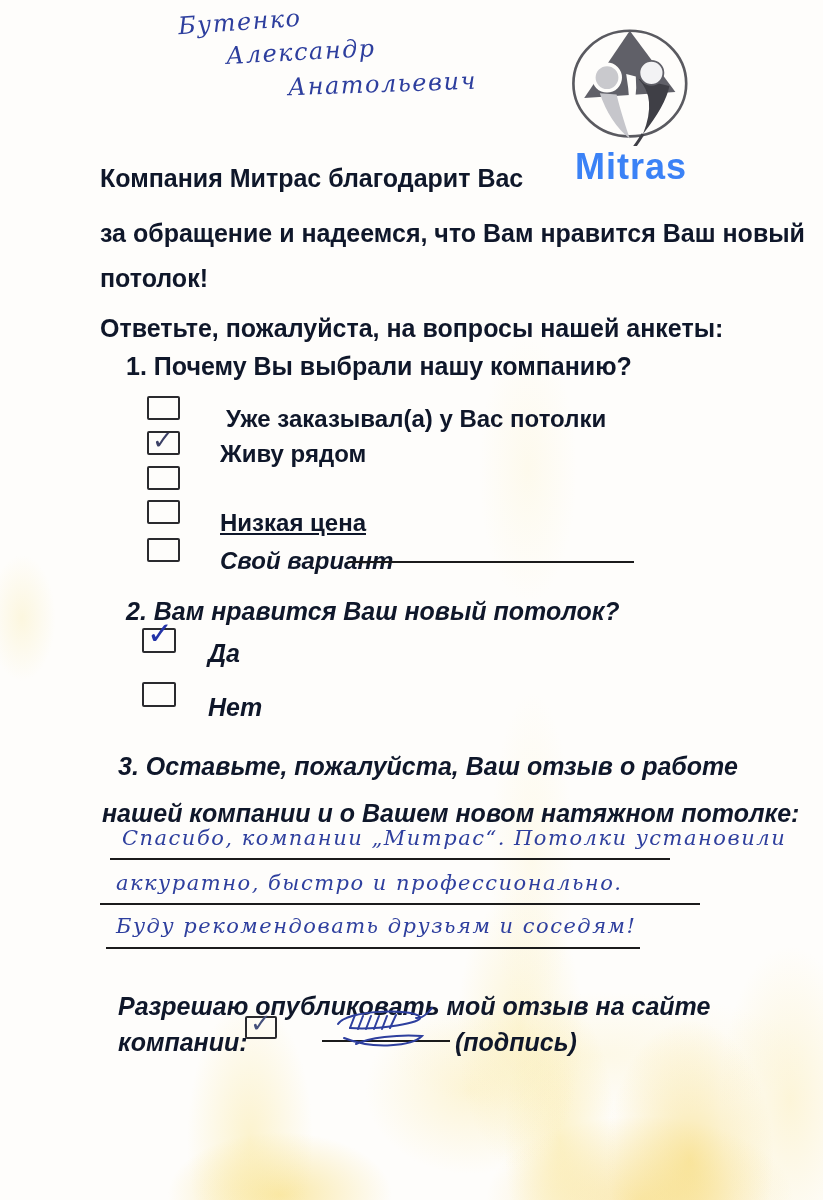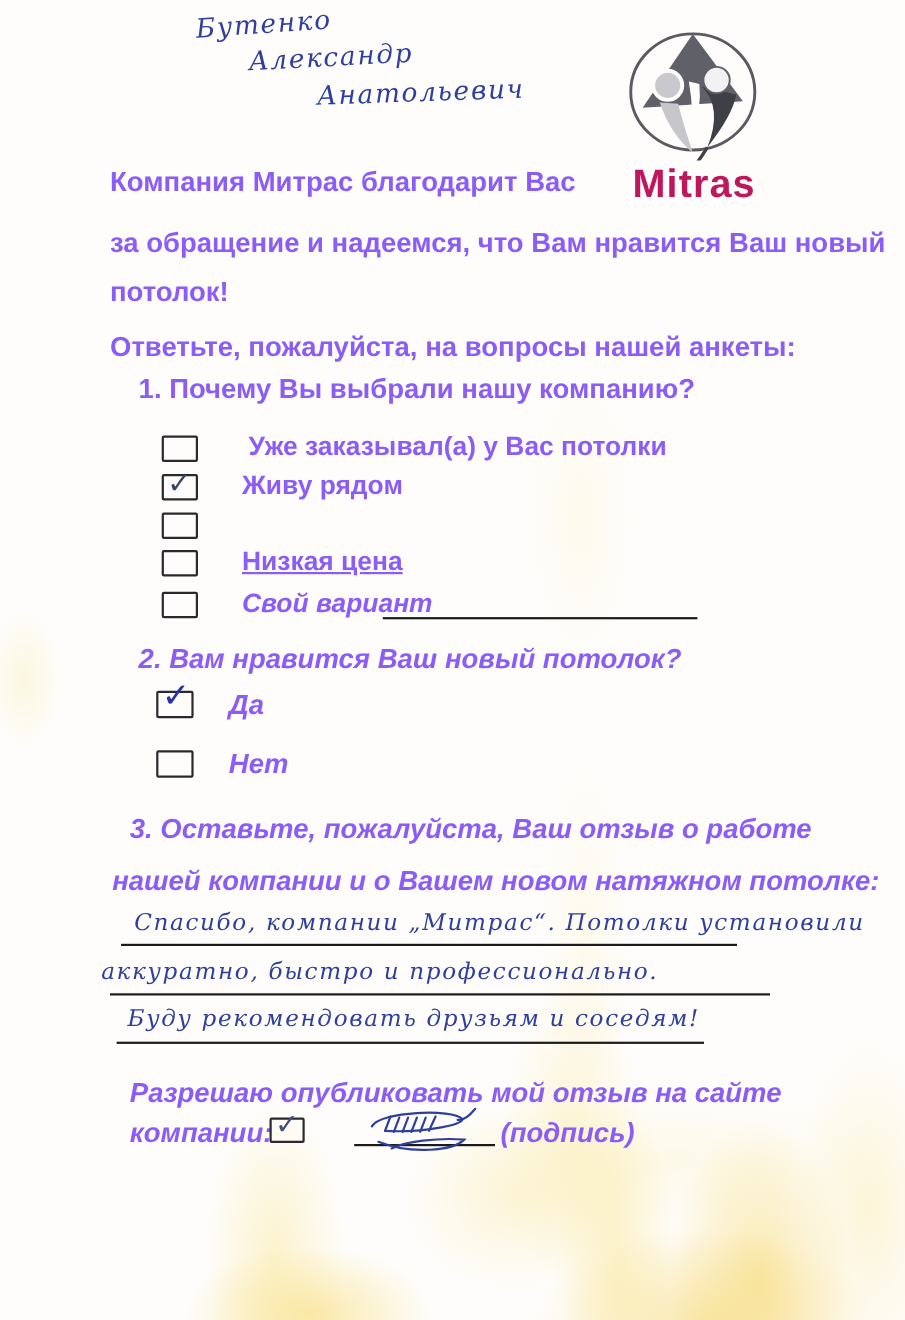--- a/index.html
+++ b/index.html
@@ -19,21 +19,21 @@
       radial-gradient(ellipse 150px 120px at 470px 1090px, rgba(250,232,160,0.40), rgba(250,232,160,0) 70%),
       radial-gradient(ellipse 90px 200px at 250px 1140px, rgba(249,230,150,0.45), rgba(249,230,150,0) 70%),
       radial-gradient(ellipse 160px 90px at 280px 1195px, rgba(247,218,110,0.60), rgba(247,218,110,0) 70%),
       radial-gradient(ellipse 80px 200px at 560px 1140px, rgba(249,228,140,0.45), rgba(249,228,140,0) 70%),
       radial-gradient(ellipse 120px 200px at 690px 1160px, rgba(246,215,105,0.55), rgba(246,215,105,0) 70%),
       radial-gradient(ellipse 220px 120px at 640px 1200px, rgba(246,212,100,0.50), rgba(246,212,100,0) 70%),
       radial-gradient(ellipse 100px 220px at 790px 1100px, rgba(250,233,165,0.40), rgba(250,233,165,0) 70%),
       radial-gradient(ellipse 300px 90px at 600px 1055px, rgba(251,238,185,0.30), rgba(251,238,185,0) 70%);
   }
   .abs { position:absolute; white-space:nowrap; z-index:1; }
-  .printed { color:#8b5cf6; font-weight:bold; }
+  .printed { color:#0f172a; font-weight:bold;margin-top:12px; }
   .it { font-style:italic; }
   .hw {
     font-family:"DejaVu Serif", serif; font-style:italic;
     color:#2e3f9e; letter-spacing:1.5px; z-index:2;
   }
   
   .checkbox {
     position:absolute; z-index:2; box-sizing:border-box;
     border:2.5px solid #2a2a2e; border-radius:2px; background:transparent;
   }
@@ -45,21 +45,21 @@
   .tick::before { content:"\2713"; }
   .cb-q1 .tick      { color:#3b4066; font-size:26px; left:3px; top:-6px; }
   .cb-q2 .tick      { color:#2333a8; font-size:31px; font-weight:bold; left:3px; top:-12px; }
   .cb-consent .tick { color:#44507c; font-size:26px; left:3px; top:-8px; }
   
   .rule { position:absolute; z-index:1; border-bottom:2.5px solid #1b1b1b; }
   
   #logo { position:absolute; left:556px; top:26px; z-index:1; }
   .brand {
     position:absolute; left:556px; top:146px; width:150px; text-align:center;
-    font-size:36px; font-weight:bold; color:#be185d; letter-spacing:1px; z-index:1;
+    font-size:36px; font-weight:bold; color:#3b82f6; letter-spacing:1px; z-index:1;
   }
 </style>
 </head>
 <body>
 
 <div id="page">
   <div id="stains"></div>
 
   <div class="abs hw" style="left:178px; top:8px;  font-size:24px; transform:rotate(-4deg);">Бутенко</div>
   <div class="abs hw" style="left:226px; top:38px; font-size:24px; transform:rotate(-3deg);">Александр</div>
@@ -117,21 +117,21 @@
   <div class="abs printed it" style="left:208px; top:681px; font-size:25px;">Нет</div>
 
   <div class="abs printed it" style="left:118px; top:740px; font-size:25px;">3. Оставьте, пожалуйста, Ваш отзыв о работе</div>
   <div class="abs printed it" style="left:102px; top:787px; font-size:25px;">нашей компании и о Вашем новом натяжном потолке:</div>
 
   <div class="rule" style="left:110px; top:820px; width:560px; height:38px;"></div>
   <div class="rule" style="left:100px; top:865px; width:600px; height:38px;"></div>
   <div class="rule" style="left:106px; top:909px; width:534px; height:38px;"></div>
 
   <div class="abs hw" style="left:122px; top:826px; font-size:21px;">Спасибо, компании „Митрас“. Потолки установили</div>
-  <div class="abs hw" style="left:92px; top:871px; font-size:21px;">аккуратно, быстро и профессионально.</div>
+  <div class="abs hw" style="left:116px; top:871px; font-size:21px;">аккуратно, быстро и профессионально.</div>
   <div class="abs printed it" style="left:118px; top:980px; font-size:25px;">Разрешаю опубликовать мой отзыв на сайте</div>
 
   <div class="abs hw" style="left:116px; top:914px; font-size:21px;">Буду рекомендовать друзьям и соседям!</div>
   <div class="abs printed it" style="left:118px; top:1016px; font-size:25px;">компании:</div>
 
   <div class="checkbox cb-consent checked" style="left:245px; top:1016px;">
     <span class="tick"></span>
     </div>
 
   <div class="rule" style="left:322px; top:1012px; width:128px; height:28px;"></div>

